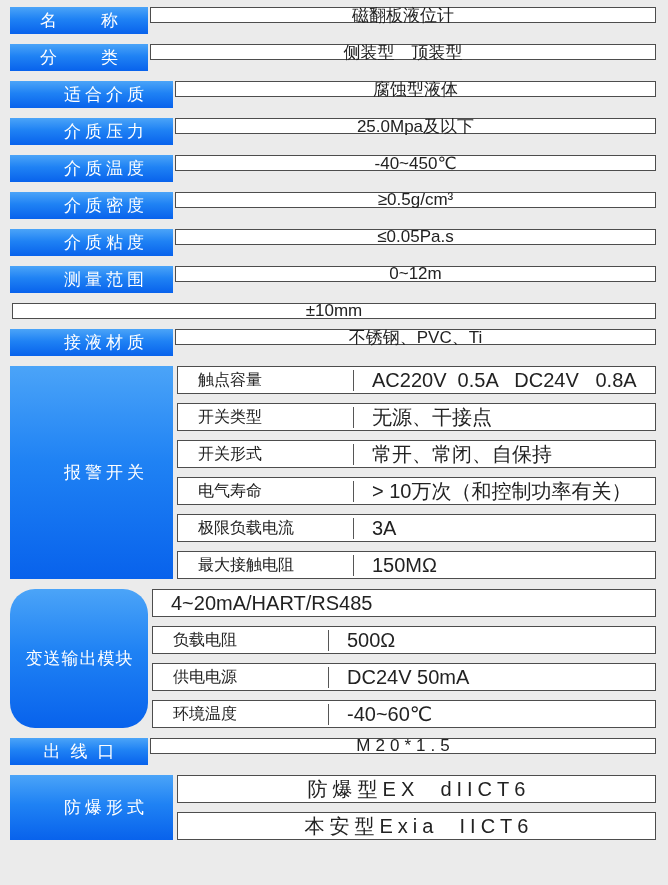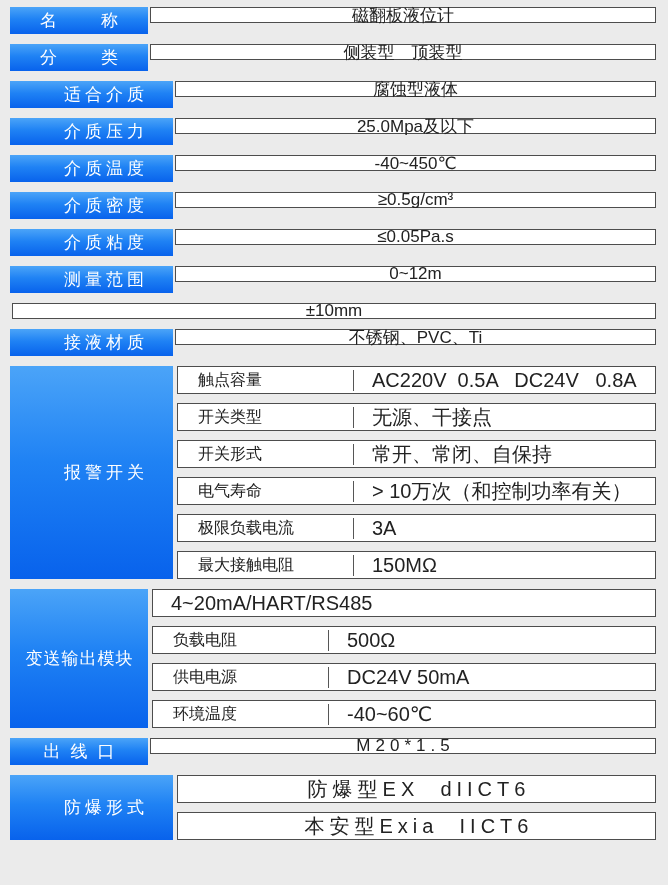--- a/index.html
+++ b/index.html
@@ -48,21 +48,21 @@
   .sub-value {
     flex: 1; display: flex; align-items: center;
     padding-left: 18px;
     font-size: 20px; color: #222222; white-space: pre;
   }
   .sub.center-only .sub-value { justify-content: center; padding-left: 0; }
   
   .ls2 { letter-spacing: 44px; text-indent: 44px; }
   .ls3 { letter-spacing: 10px; text-indent: 10px; }
   .ls4 { letter-spacing: 4px;  text-indent: 4px; padding-left: 25px; }
-  .ls6 { letter-spacing: 1px;  text-indent: 1px; }
+  .ls6 { letter-spacing: 1px;  text-indent: 1px; border-radius: 25px; }
   .vsp { letter-spacing: 5px;  text-indent: 5px; }
 </style>
 </head>
 <body>
 
 <div id="spec-table">
     <div class="row simple">
       <div class="label ls2">名称</div>
       <div class="value">磁翻板液位计</div>
     </div>

